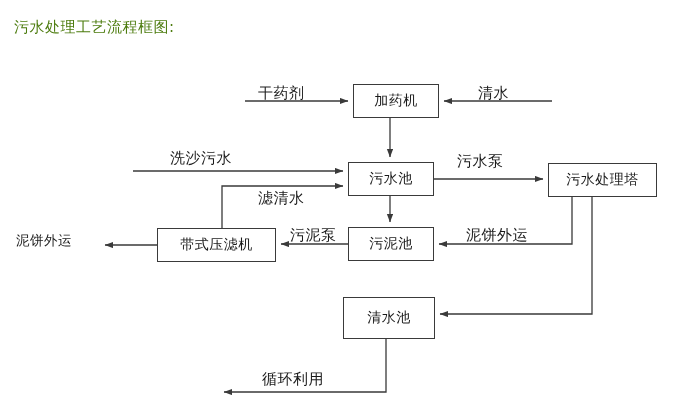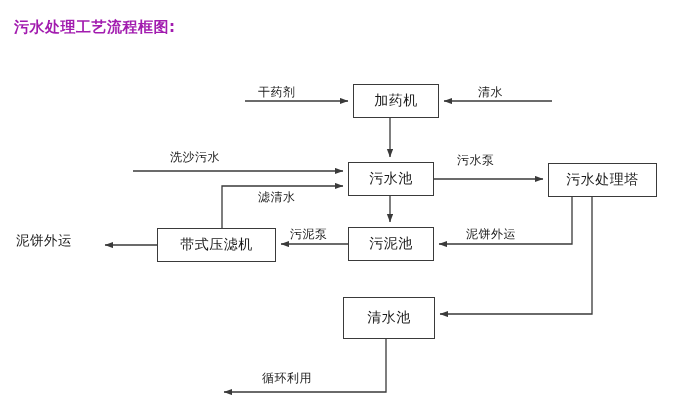--- a/index.html
+++ b/index.html
@@ -19,41 +19,41 @@
     position: absolute;
     left: 0; top: 0;
     width: 700px;
     height: 420px;
   }
   .title {
     position: absolute;
     left: 14px;
     top: 18px;
     font-size: 15px;
-    font-weight: bold;
+    font-weight: normal;
     letter-spacing: 0.5px;
-    color: #a21caf;
+    color: #4d7c0f;
     white-space: nowrap;
   }
   .node {
     position: absolute;
     box-sizing: border-box;
     border: 1.4px solid #3a3a3a;
     background: #ffffff;
     display: flex;
     align-items: center;
     justify-content: center;
     font-size: 14px;
     color: #1a1a1a;
     white-space: nowrap;
     letter-spacing: 0.5px;
   }
   .edge-label {
     position: absolute;
-    font-size: 12px;
+    font-size: 15px;
     color: #1a1a1a;
     white-space: nowrap;
     letter-spacing: 0.5px;
     background: transparent;
   }
   .term-label {
     position: absolute;
     font-size: 13.5px;
     color: #1a1a1a;
     white-space: nowrap;

